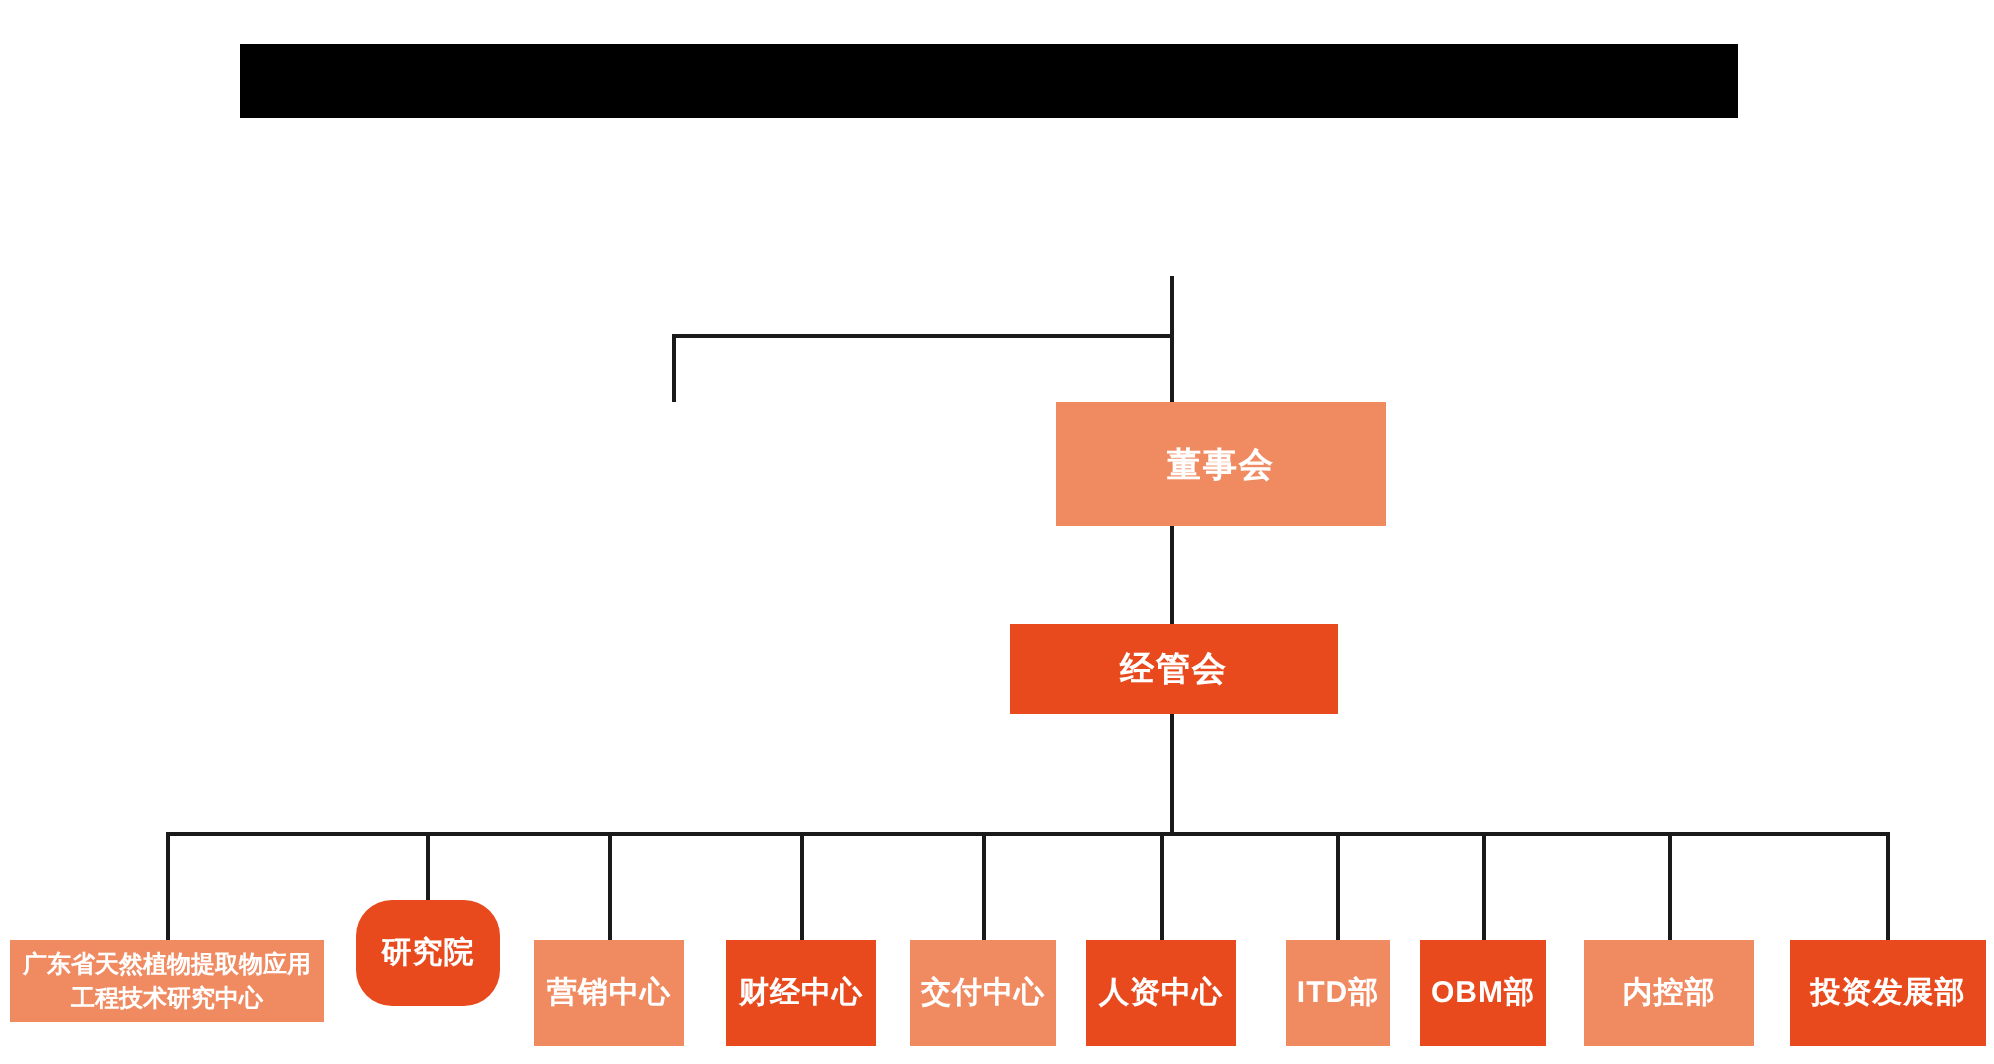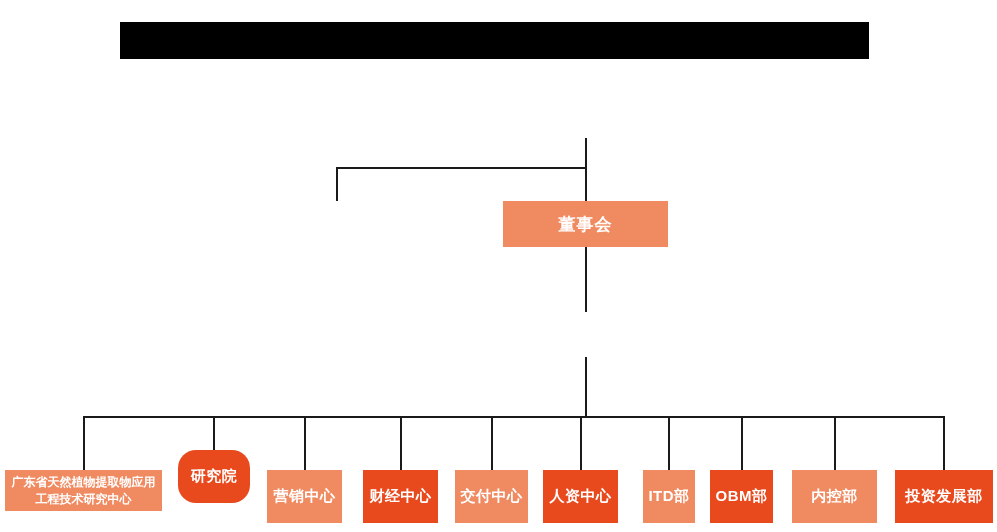--- a/index.html
+++ b/index.html
@@ -64,24 +64,27 @@
       <div class="line" style="left: 491px; top: 416px; width: 2px; height: 54px;"></div>
       <div class="line" style="left: 580px; top: 416px; width: 2px; height: 54px;"></div>
       <div class="line" style="left: 668px; top: 416px; width: 2px; height: 54px;"></div>
       <div class="line" style="left: 741px; top: 416px; width: 2px; height: 54px;"></div>
       <div class="line" style="left: 834px; top: 416px; width: 2px; height: 54px;"></div>
       <div class="line" style="left: 943px; top: 416px; width: 2px; height: 54px;"></div>
     </div>
 
 
 
-  <div class="node light" style="left:503px; top:201px; width:165px; height:46px;">
+  <div class="node light" style="left:528px; top:201px; width:165px; height:62px;">
     <span>董事会</span>
   </div>
 
+  <div class="node dark" style="left:505px; top:312px; width:164px; height:45px;">
+    <span>经管会</span>
+  </div>
 
   <div id="departments">
       <div class="node dept light small" style="left: 5px; top: 470px; width: 157px; height: 41px;">
         <span>广东省天然植物提取物应用工程技术研究中心</span>
       </div>
       <div class="node dept dark" style="left: 178px; top: 450px; width: 72px; height: 53px; border-radius: 18px;">
         <span>研究院</span>
       </div>
       <div class="node dept light" style="left: 267px; top: 470px; width: 75px; height: 53px;">
         <span>营销中心</span>

